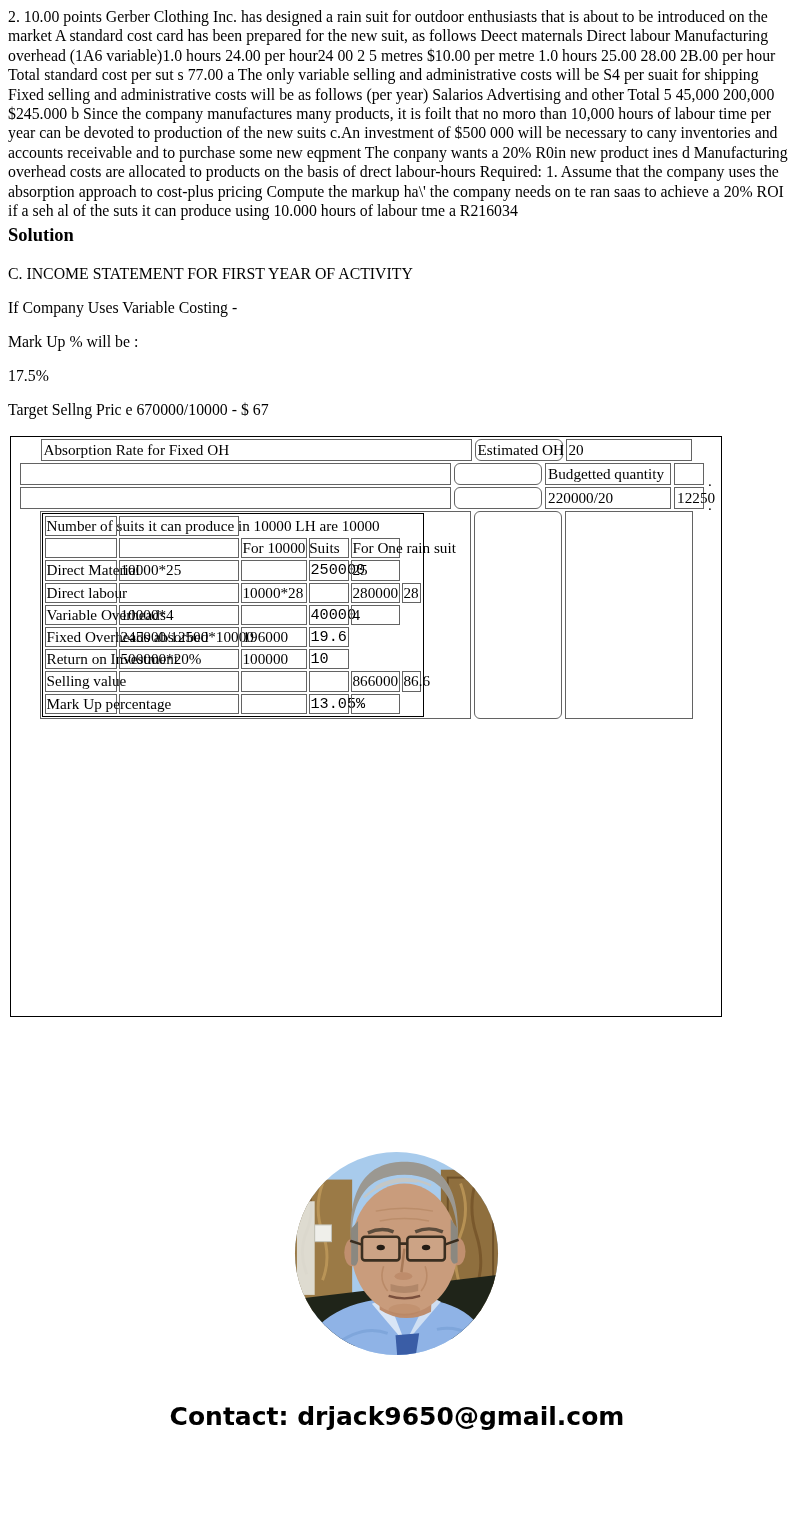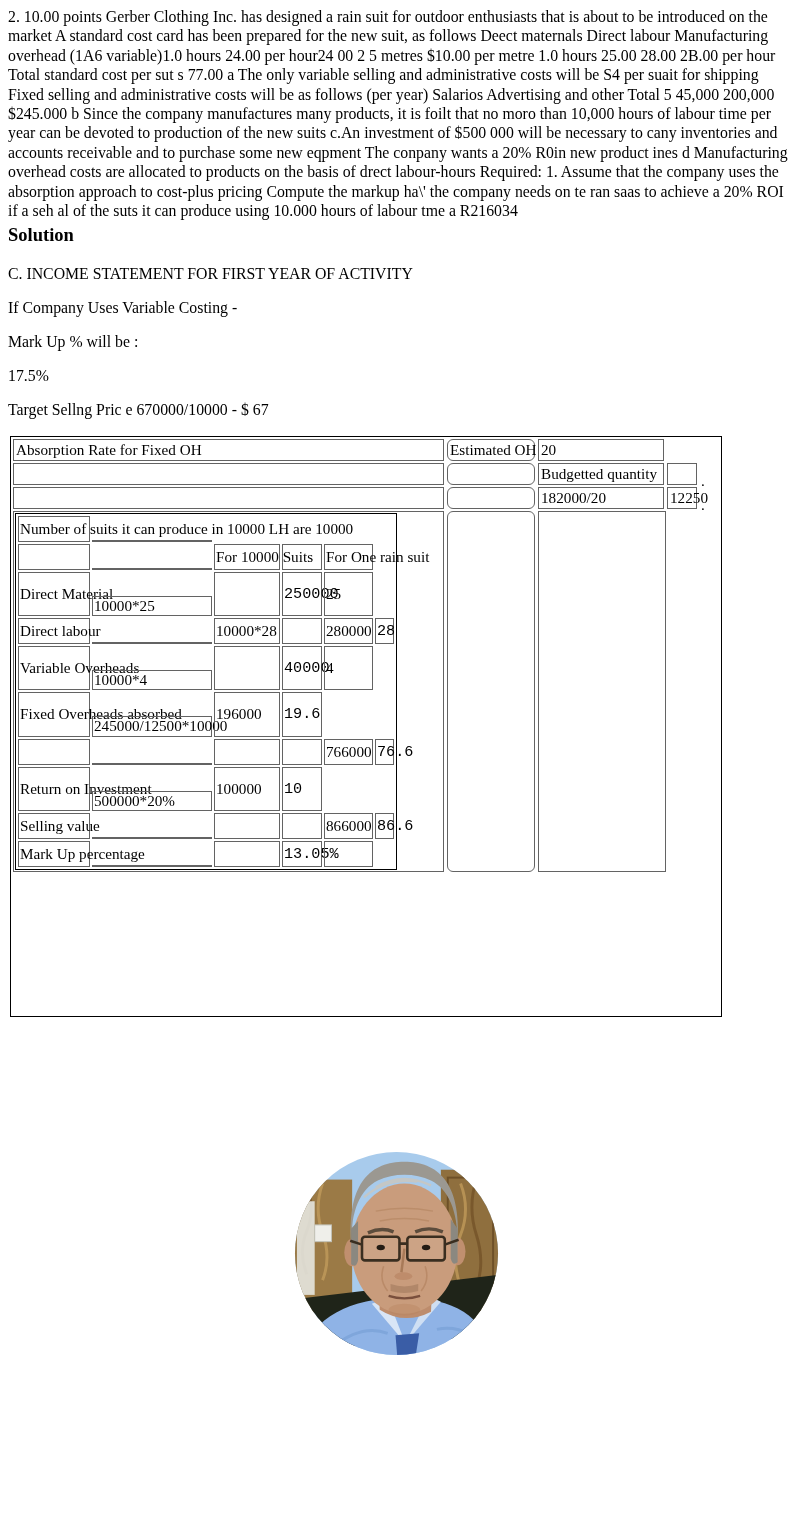--- a/index.html
+++ b/index.html
@@ -17,38 +17,38 @@
 
   
   .sol-head { left:8px; top:225px; font-size:18.5px; font-weight:bold; }
   .sline { left:8px; line-height:19.4px; }
   .s1 { top:264px; } .s2 { top:298px; } .s3 { top:332px; }
   .s4 { top:366px; } .s5 { top:400px; }
 
   
   .otable { left:10px; top:436px; width:712px; height:581px;
             border:1px solid #000; padding:2px; font-size:15.2px; line-height:18.2px; }
-  .orow { display:flex; gap:3px; margin-bottom:2px; align-items:stretch; }
+  .orow { display:flex; gap:3px; margin-bottom:2px; align-items:stretch;justify-content:center; }
   .orow.hrow { height:22px; }
   .ocell { border:1px solid #636363; padding:0 2px; white-space:nowrap;
            display:flex; flex-direction:column; justify-content:center; overflow:visible; }
   .w431 { width:431px; } .w95 { width:88px;border-radius:6px; } .w126 { width:126px; }
   .w41 { width:30px; } .w128 { width:128px; }
   .dot { align-self:flex-end; line-height:8px; margin-left:1px; }
   .ocell.host { padding:0; justify-content:flex-start; }
 
   
   .itable { border:1px solid #000; padding:2px; margin:1px; width:fit-content; }
   .irow { display:flex; gap:2px; margin-bottom:2px; align-items:stretch; }
   .irow:last-child { margin-bottom:0; }
   .icell { border:1px solid #636363; padding:0 1px;
            display:flex; flex-direction:column; justify-content:center; }
   .icell.nw { white-space:nowrap; }
-  .ic0 { width:72px; } .ic1 { width:120px;margin-top:24px; } .ic2 { width:66px; }
-  .ic3 { width:40px;font-family:Liberation Mono, monospace; } .ic4 { width:49px; } .ic5 { width:19px;font-family:Liberation Mono, monospace; }
+  .ic0 { width:72px; } .ic1 { width:120px; } .ic2 { width:66px; }
+  .ic3 { width:40px;font-family:Liberation Mono, monospace; } .ic4 { width:49px; } .ic5 { width:19px; }
 
   
   .portrait { left:293px; top:1150px; width:207px; height:207px; }
 
   
   .footer { left:17px; top:1402px; width:760px; text-align:center;
             font-family:"DejaVu Sans", sans-serif; font-weight:bold;
             font-size:25px; line-height:30px; }
 </style>
 </head>
@@ -72,21 +72,21 @@
   <div class="orow hrow">
     <div class="ocell w431"></div>
     <div class="ocell w95"></div>
     <div class="ocell w126">Budgetted quantity</div>
     <div class="ocell w41"></div>
     <span class="dot">.</span>
   </div>
   <div class="orow hrow">
     <div class="ocell w431"></div>
     <div class="ocell w95"></div>
-    <div class="ocell w126">182000/20</div>
+    <div class="ocell w126">220000/20</div>
     <div class="ocell w41">12250</div>
     <span class="dot">.</span>
   </div>
   <div class="orow">
     <div class="ocell w431 host">
       <div class="itable">
         <div class="irow">
           <div class="icell ic0">Number of suits it can produce in 10000 LH are 10000</div>
           <div class="icell ic1"></div>
         </div>
@@ -117,28 +117,20 @@
           <div class="icell ic1 nw">10000*4</div>
           <div class="icell ic2 nw"></div>
           <div class="icell ic3 nw">40000</div>
           <div class="icell ic4 nw">4</div>
         </div>
         <div class="irow">
           <div class="icell ic0">Fixed Overheads absorbed</div>
           <div class="icell ic1 nw">245000/12500*10000</div>
           <div class="icell ic2 nw">196000</div>
           <div class="icell ic3 nw">19.6</div>
-        </div>
-        <div class="irow">
-          <div class="icell ic0"></div>
-          <div class="icell ic1"></div>
-          <div class="icell ic2"></div>
-          <div class="icell ic3"></div>
-          <div class="icell ic4 nw">766000</div>
-          <div class="icell ic5 nw">76.6</div>
         </div>
         <div class="irow">
           <div class="icell ic0">Return on Investment</div>
           <div class="icell ic1 nw">500000*20%</div>
           <div class="icell ic2 nw">100000</div>
           <div class="icell ic3 nw">10</div>
         </div>
         <div class="irow">
           <div class="icell ic0">Selling value</div>
           <div class="icell ic1"></div>
@@ -202,13 +194,14 @@
     <path d="M113,100 L110,124" stroke="#a87a58" stroke-width="2.5" fill="none"></path>
     <ellipse cx="112" cy="128" rx="9" ry="4" fill="#b5805c" opacity="0.55"></ellipse>
     <path d="M92,118 Q87,132 96,143 M134,118 Q139,132 130,143" stroke="#b3835f" stroke-width="1.6" fill="none" opacity="0.7"></path>
     <path d="M99,136 Q113,141 127,136 L127,143 Q113,147 99,143 Z" fill="#9a7156" opacity="0.5"></path>
     <path d="M97,148 Q113,153 129,148" stroke="#7a4f3c" stroke-width="2.2" fill="none"></path>
     <ellipse cx="113" cy="162" rx="16" ry="6" fill="#b5805c" opacity="0.35"></ellipse>
   </g>
 </svg>
 
 <div class="abs footer">
+  <div>Contact: drjack9650@gmail.com</div>
 </div>
 
 </body></html>

